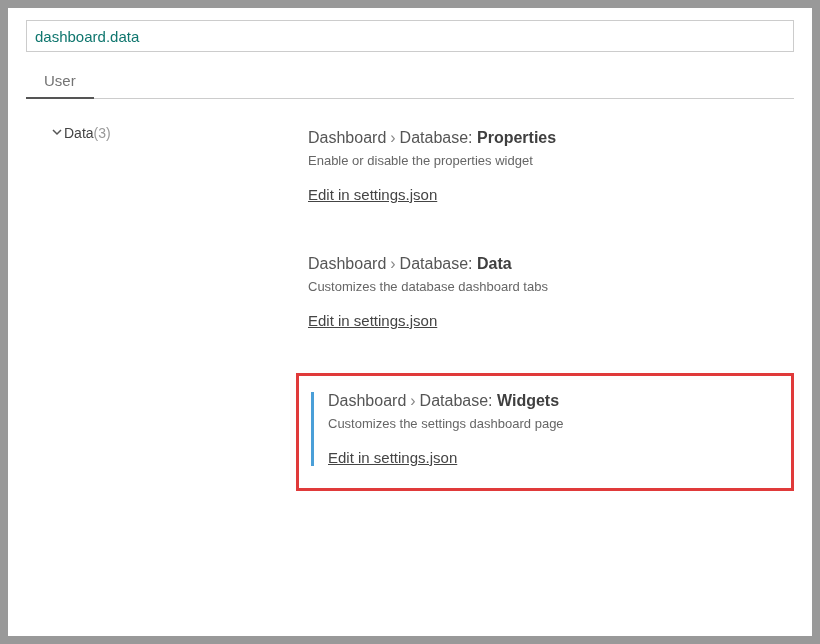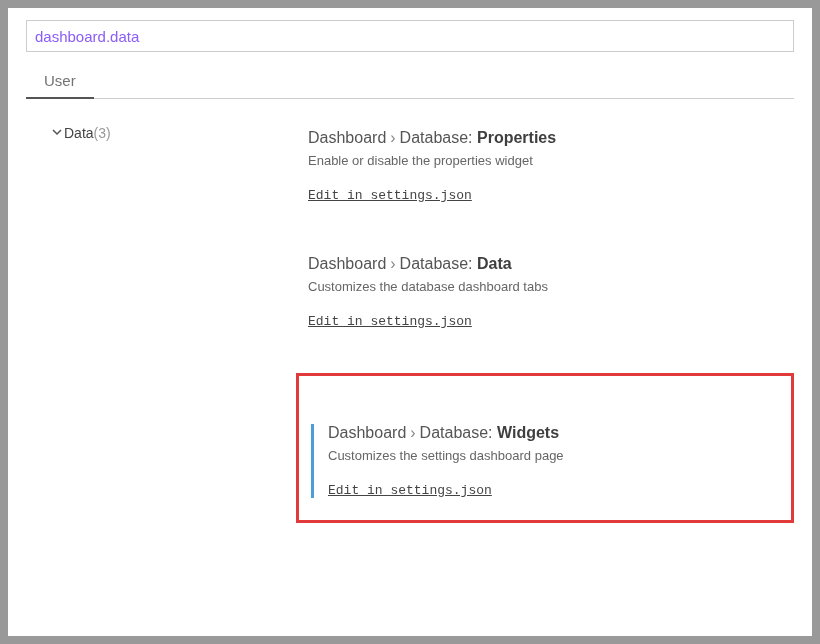--- a/index.html
+++ b/index.html
@@ -27,21 +27,21 @@
     .search-wrap {
       padding: 12px 18px 0 18px;
     }
     .search-input {
       width: 100%;
       height: 32px;
       border: 1px solid #ccc;
       font-size: 15px;
       padding: 4px 8px;
       font-family: inherit;
-      color: #8b5cf6;
+      color: #0f766e;
       outline: none;
     }
     .tabs-row {
       padding: 12px 18px 0 18px;
     }
     .tabs-underline {
       border-bottom: 1px solid #ccc;
       display: flex;
     }
     .tab {
@@ -103,21 +103,20 @@
       margin-bottom: 24px;
     }
     .setting-block.highlighted {
       border: 3px solid #e03a3a;
       padding: 16px 16px 22px 12px;
       margin-bottom: 24px;
     }
     .setting-block.highlighted .setting-inner {
       border-left: 3px solid #4a9fd8;
       padding-left: 14px;
-      margin-top: 32px;
     }
     .setting-title {
       font-size: 16px;
       color: #3f3f3f;
       font-weight: 600;
       margin-bottom: 6px;
     }
     .setting-title .crumb {
       font-weight: 400;
       color: #555;
@@ -128,24 +127,23 @@
       padding: 0 4px;
     }
     .setting-desc {
       color: #666;
       font-size: 13px;
       margin-bottom: 18px;
     }
     .edit-link {
       color: #444;
       text-decoration: underline;
-      font-size: 13px;
+      font-size: 15px;
       cursor: pointer;
       display: inline-block;
-      font-family: Liberation Mono, monospace;
     }
   </style>
 </head>
 <body>
 
 <div class="window">
 
   <div class="search-wrap">
     <input class="search-input" type="text" value="dashboard.data" style="">
   </div>

